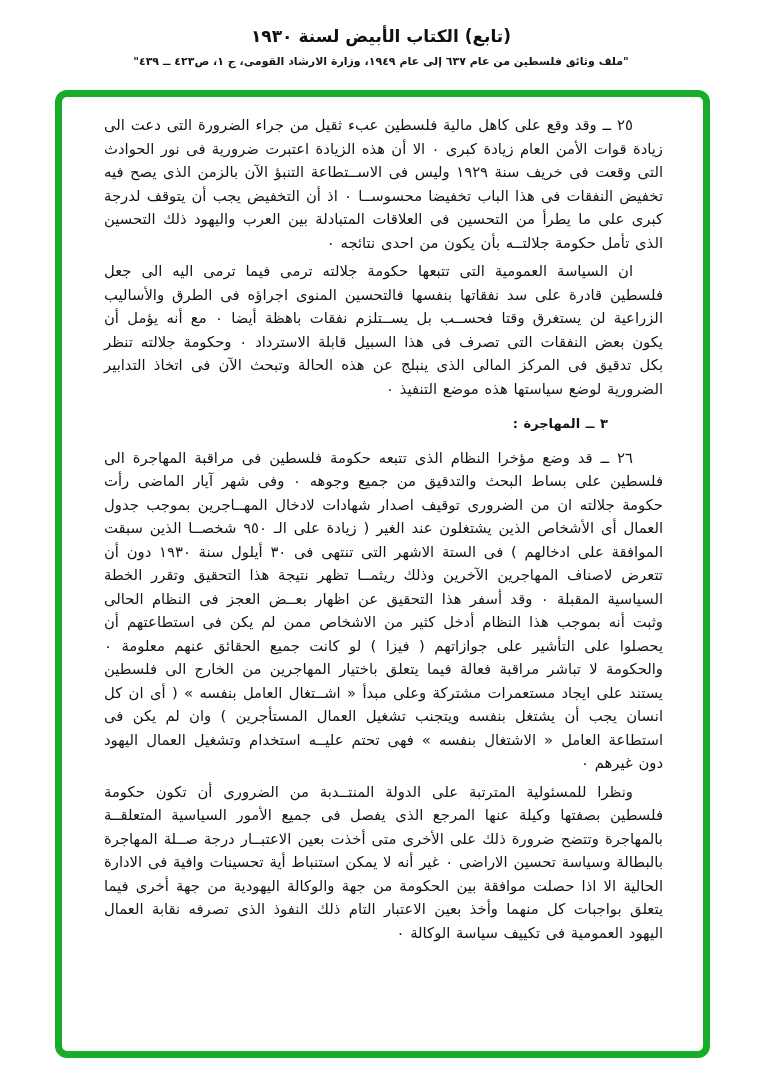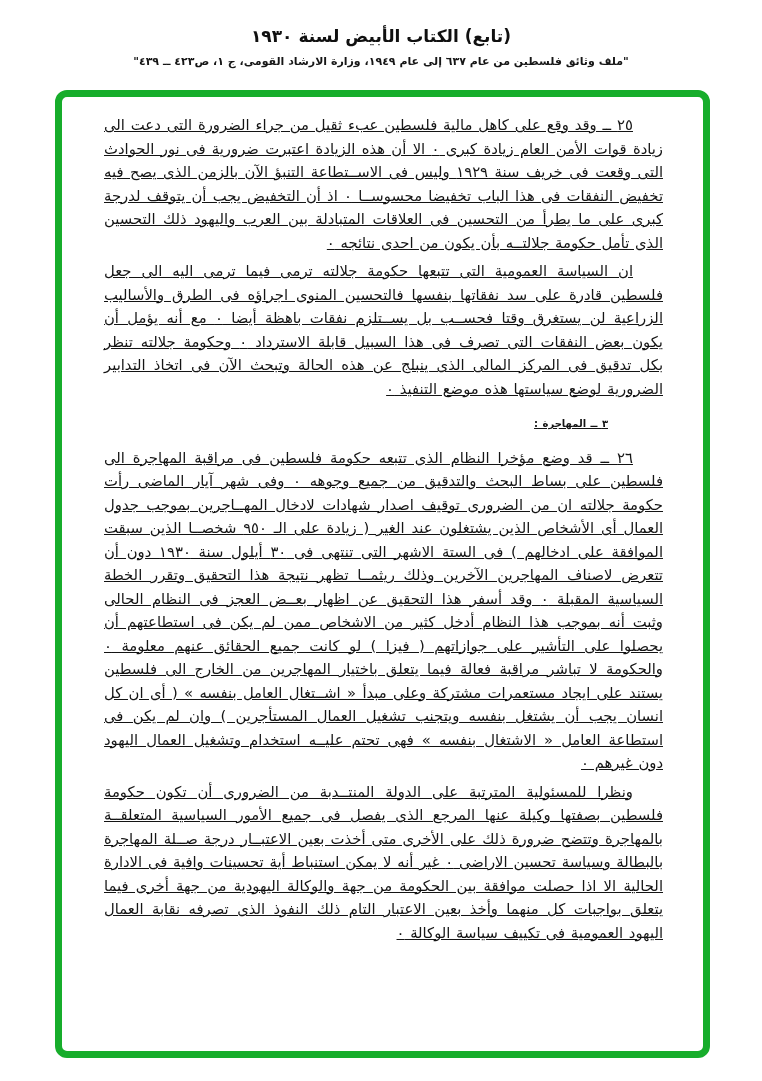--- a/index.html
+++ b/index.html
@@ -51,29 +51,27 @@
     text-align: justify;
     padding: 16px 40px 10px 42px;
     font-size: 14.8px;
     line-height: 23.5px;
     color: #141414;
     word-spacing: 1px;
   }
   .doc-body p {
     margin: 0 0 5px 0;
     text-indent: 30px;
-    text-decoration: underline;
   }
   .section-heading {
     margin: 12px 55px 10px 0;
-    font-size: 10px;
+    font-size: 13px;
     font-weight: bold;
     direction: rtl;
     text-align: right;
-    text-decoration: underline;
   }
 </style>
 </head>
 <body>
 
 <header class="page-header">
   <div class="doc-title">(تابع) الكتاب الأبيض لسنة ١٩٣٠</div>
   <div class="doc-subtitle">"ملف وثائق فلسطين من عام ٦٣٧ إلى عام ١٩٤٩، وزارة الارشاد القومى، ج ١، ص٤٢٣ ــ ٤٣٩"</div>
 </header>
 

